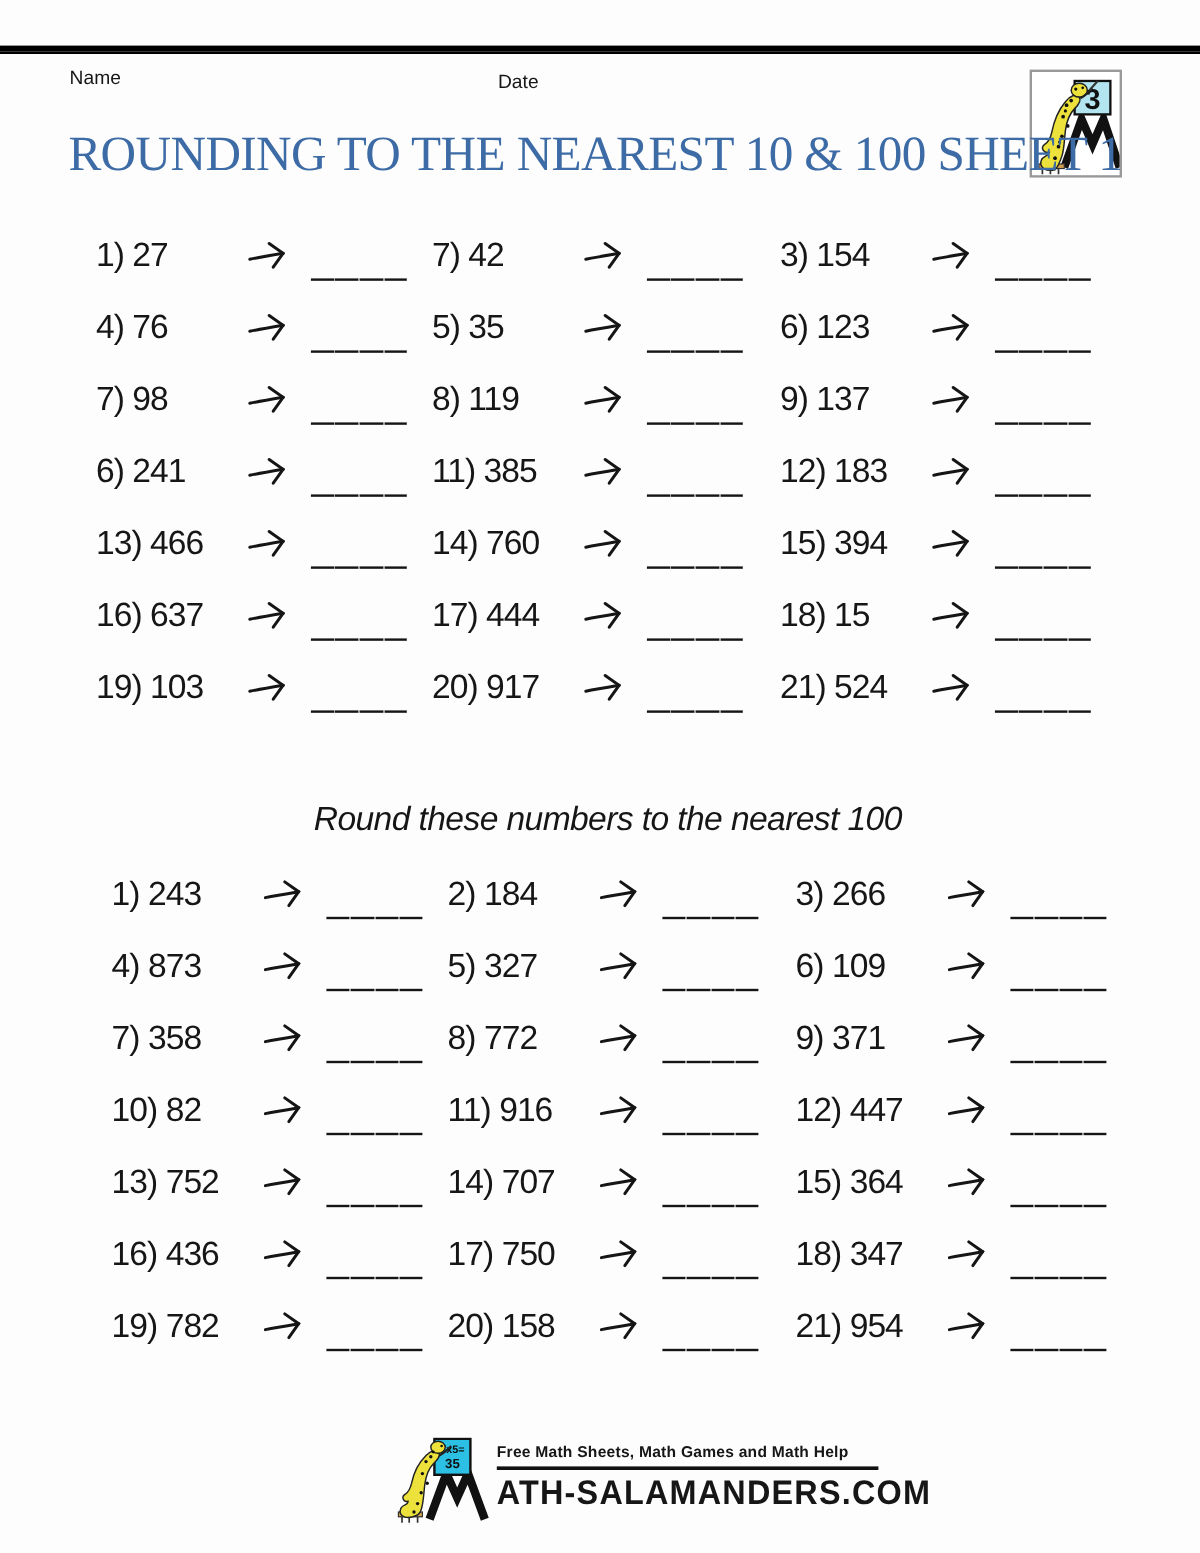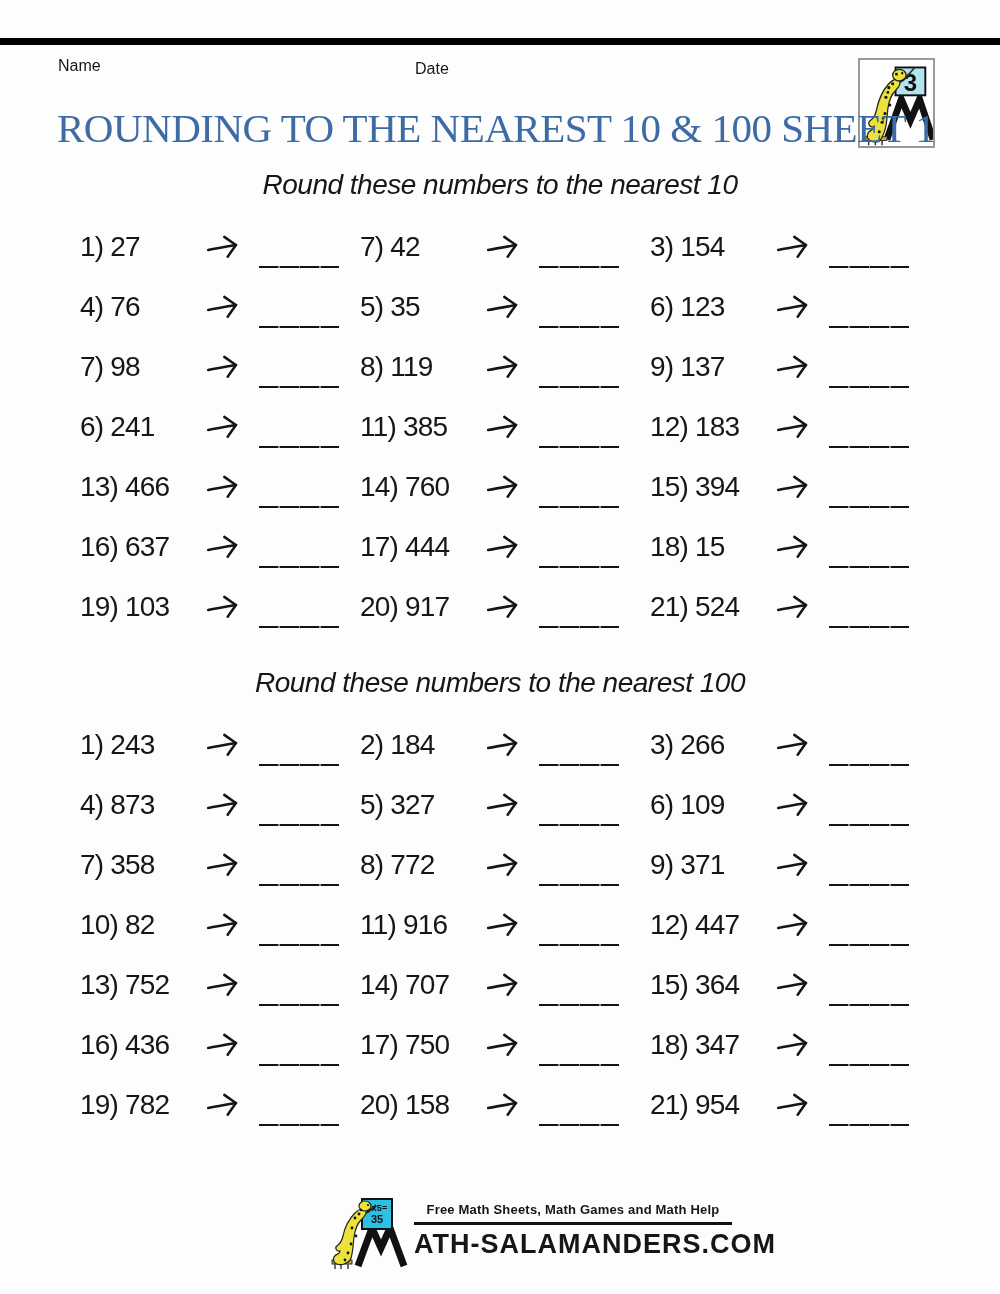--- a/index.html
+++ b/index.html
@@ -29,21 +29,21 @@
     font-family:"Liberation Serif",serif;font-size:41px;letter-spacing:-0.5px;
     color:var(--title-blue);white-space:nowrap;
   }
   .grade-badge{
     position:absolute;top:58px;left:858px;width:77px;height:90px;
     background:#fff;border:2px solid #999;
     display:flex;align-items:center;justify-content:center;
   }
   .section{position:absolute;left:0;width:1000px;}
   .section-1{top:168px;}
-  .section-2{top:666px;}
+  .section-2{top:666px;padding-left:13px;}
   .instruction{
     height:34px;line-height:34px;text-align:center;
     font-style:italic;font-size:28px;letter-spacing:-0.5px;
   }
   .rows{margin-top:15px;}
   .prob-row{
     height:60px;display:grid;align-items:center;padding-left:80px;
     grid-template-columns:125px 42px 113px 125px 42px 123px 125px 42px 113px;
   }
   .plabel{font-size:28px;letter-spacing:-0.8px;white-space:nowrap;}
@@ -51,21 +51,21 @@
   .arrow svg{transform:rotate(-4deg);}
   .blank-zone{display:flex;align-items:center;}
   .answer-blank{
     width:80px;height:2.4px;margin-left:12px;margin-top:40px;
     background:repeating-linear-gradient(90deg,#151515 0 19px,rgba(21,21,21,.45) 19px 20.5px);
   }
   
   .footer{position:absolute;top:1198px;left:328px;display:flex;align-items:flex-start;}
   .footer-logo{flex:0 0 auto;}
   .footer-text{margin-left:-6px;width:318px;}
-  .footer-tagline{font-size:13px;font-weight:bold;text-align:center;margin:4px 0 5px 0;letter-spacing:0.2px;}
+  .footer-tagline{font-size:13px;font-weight:bold;text-align:left;margin:4px 0 5px 0;letter-spacing:0.2px;}
   .footer-rule{height:3px;background:#111;width:318px;}
   .footer-brand{
     font-size:27px;font-weight:bold;letter-spacing:1px;margin-top:3px;
     white-space:nowrap;transform:scaleY(1.05);transform-origin:top left;
   }
 </style>
 </head>
 <body>
 
 <div class="top-rule"></div>
@@ -100,21 +100,20 @@
         <circle cx="38" cy="14" r="1.4"></circle>
       <circle cx="29" cy="33" r="1.4"></circle>
         <circle cx="24" cy="60" r="1.4"></circle>
     </g>
   </svg>
 </div>
 
 <div class="page-title">ROUNDING TO THE NEAREST 10 &amp; 100 SHEET 1</div>
 
 <div class="section section-1">
-  <div class="instruction">Round these numbers to the nearest 10</div>
   <div class="rows">
       <div class="prob-row">
         <div class="problem" style="display:contents;">
     <span class="plabel">1) 27</span>
     <span class="arrow">
       <svg width="36" height="28" viewBox="0 0 36 28">
         <g fill="none" stroke="#151515" stroke-width="2.5" stroke-linecap="round">
           <path d="M3 16 C11 15 21 14 31 13"></path>
           <path d="M20 4 L31 13 L22 24"></path>
         </g>

